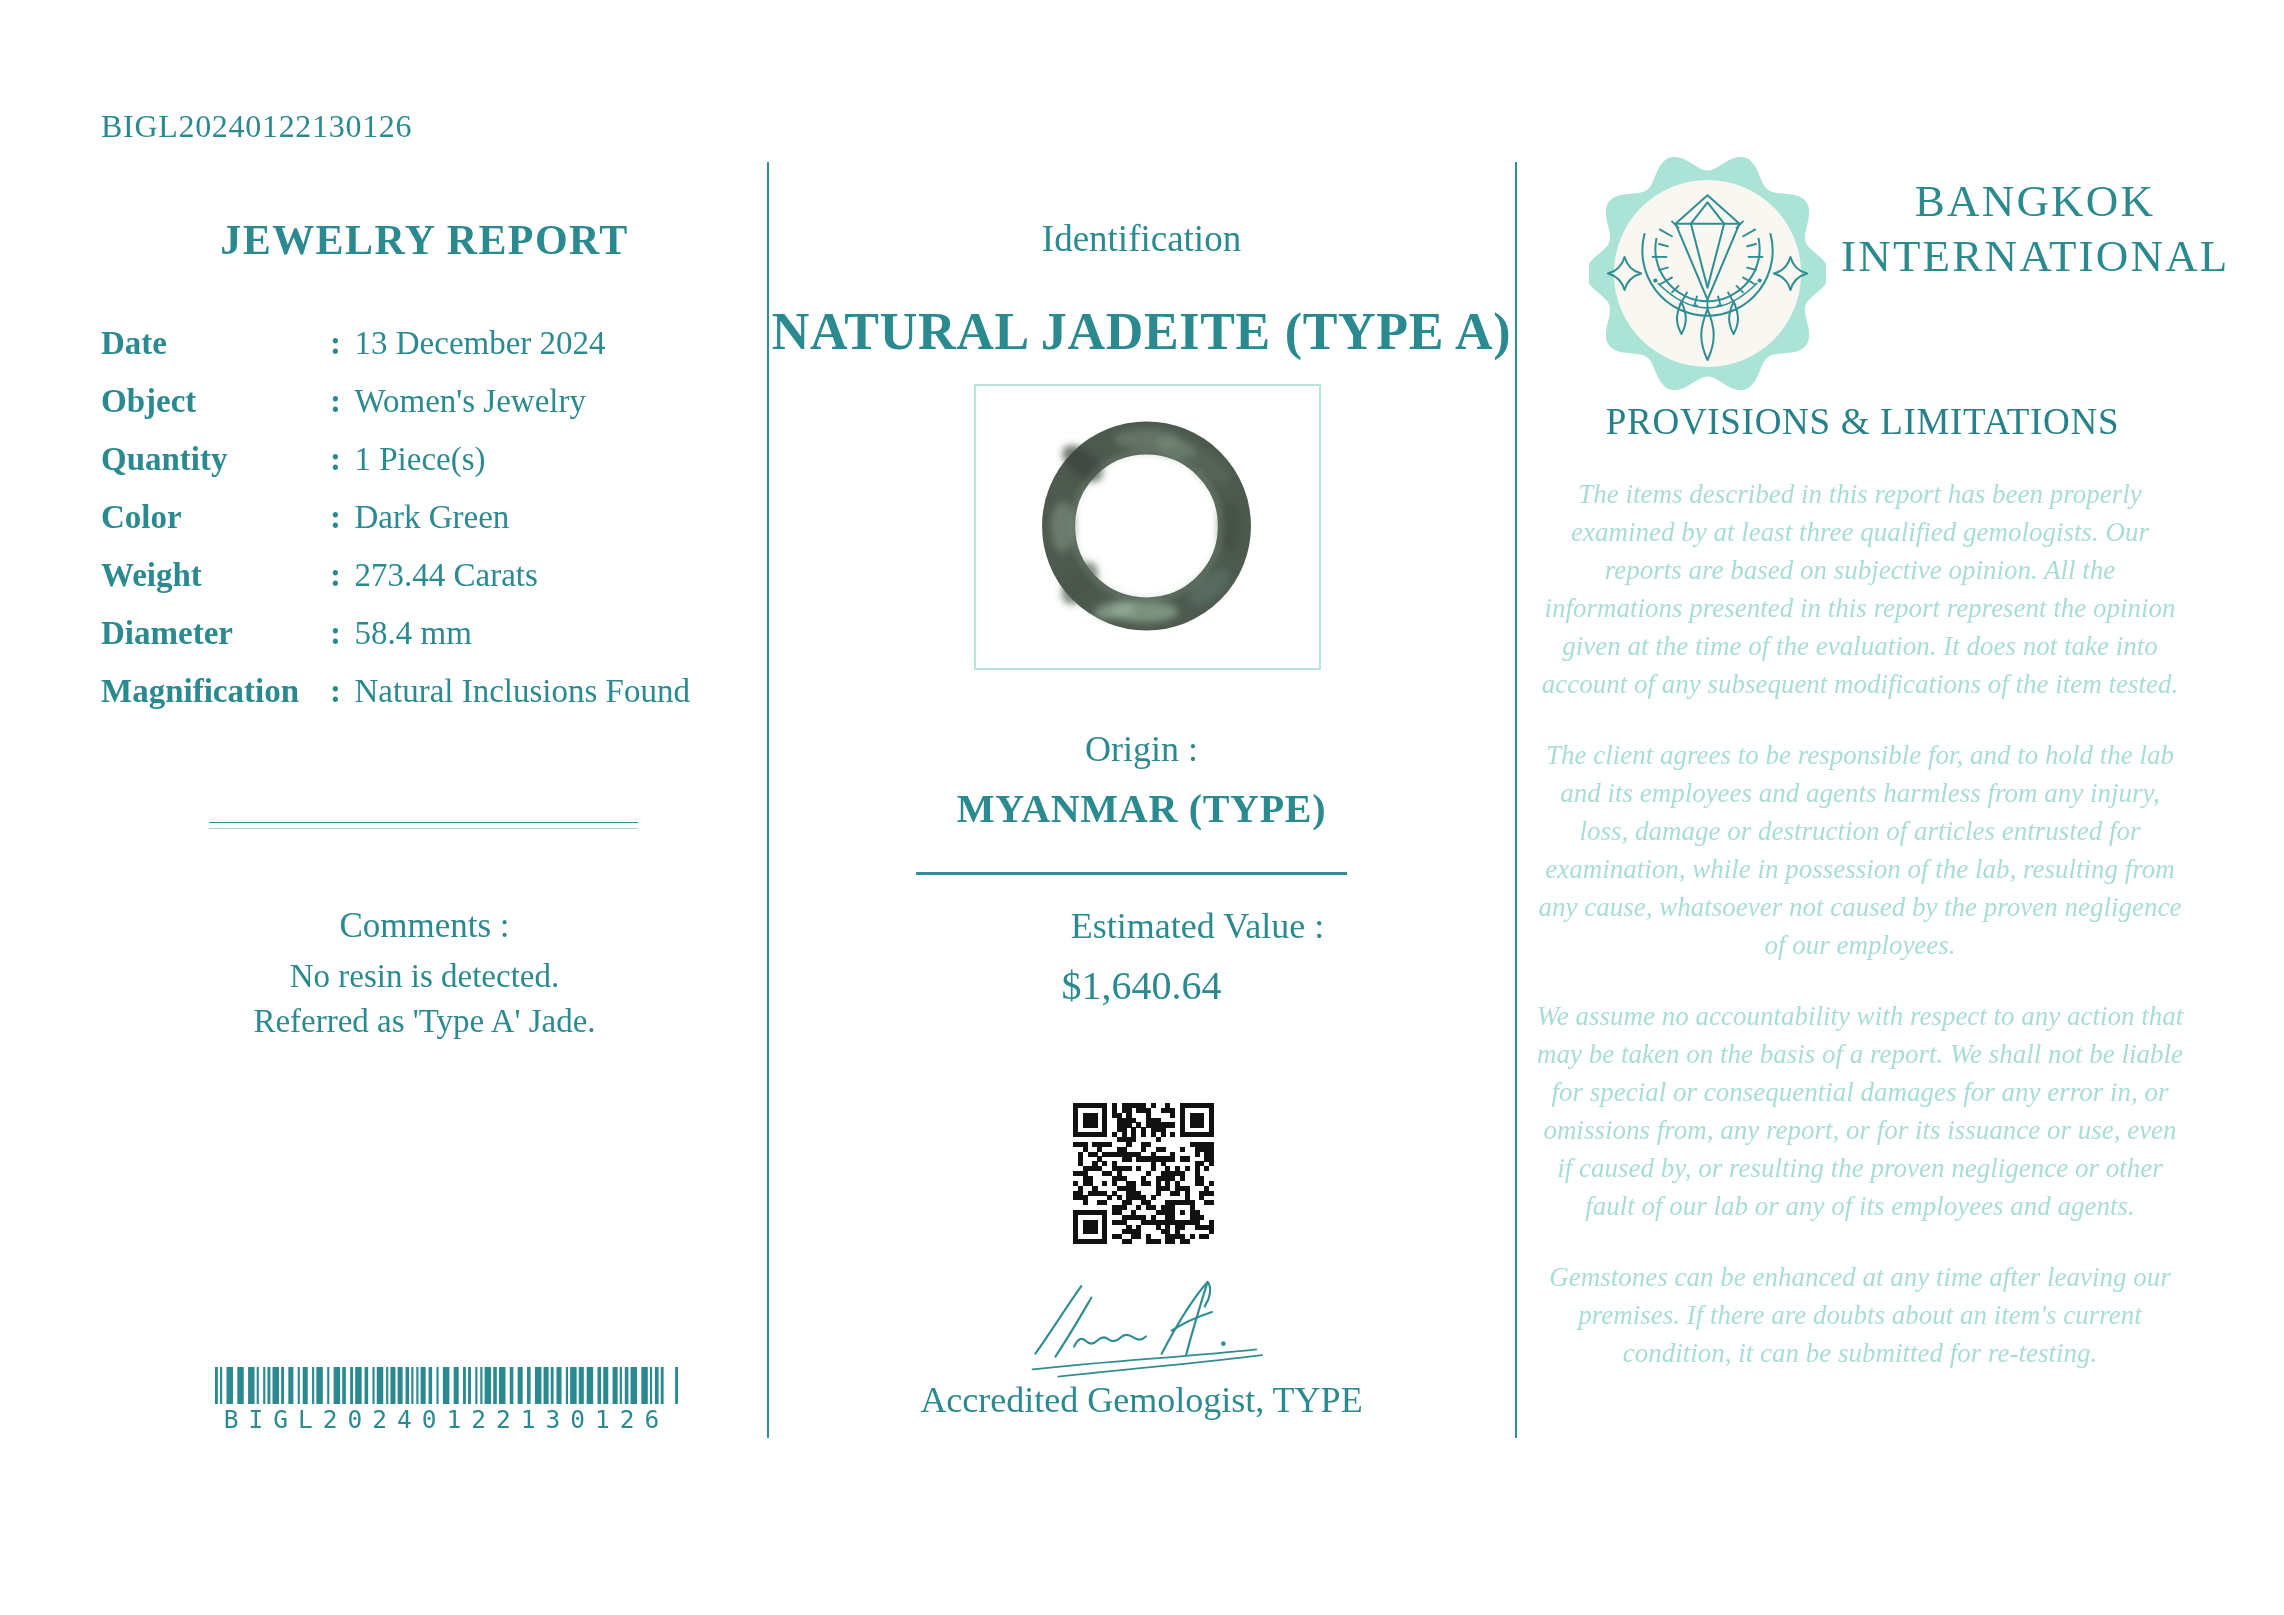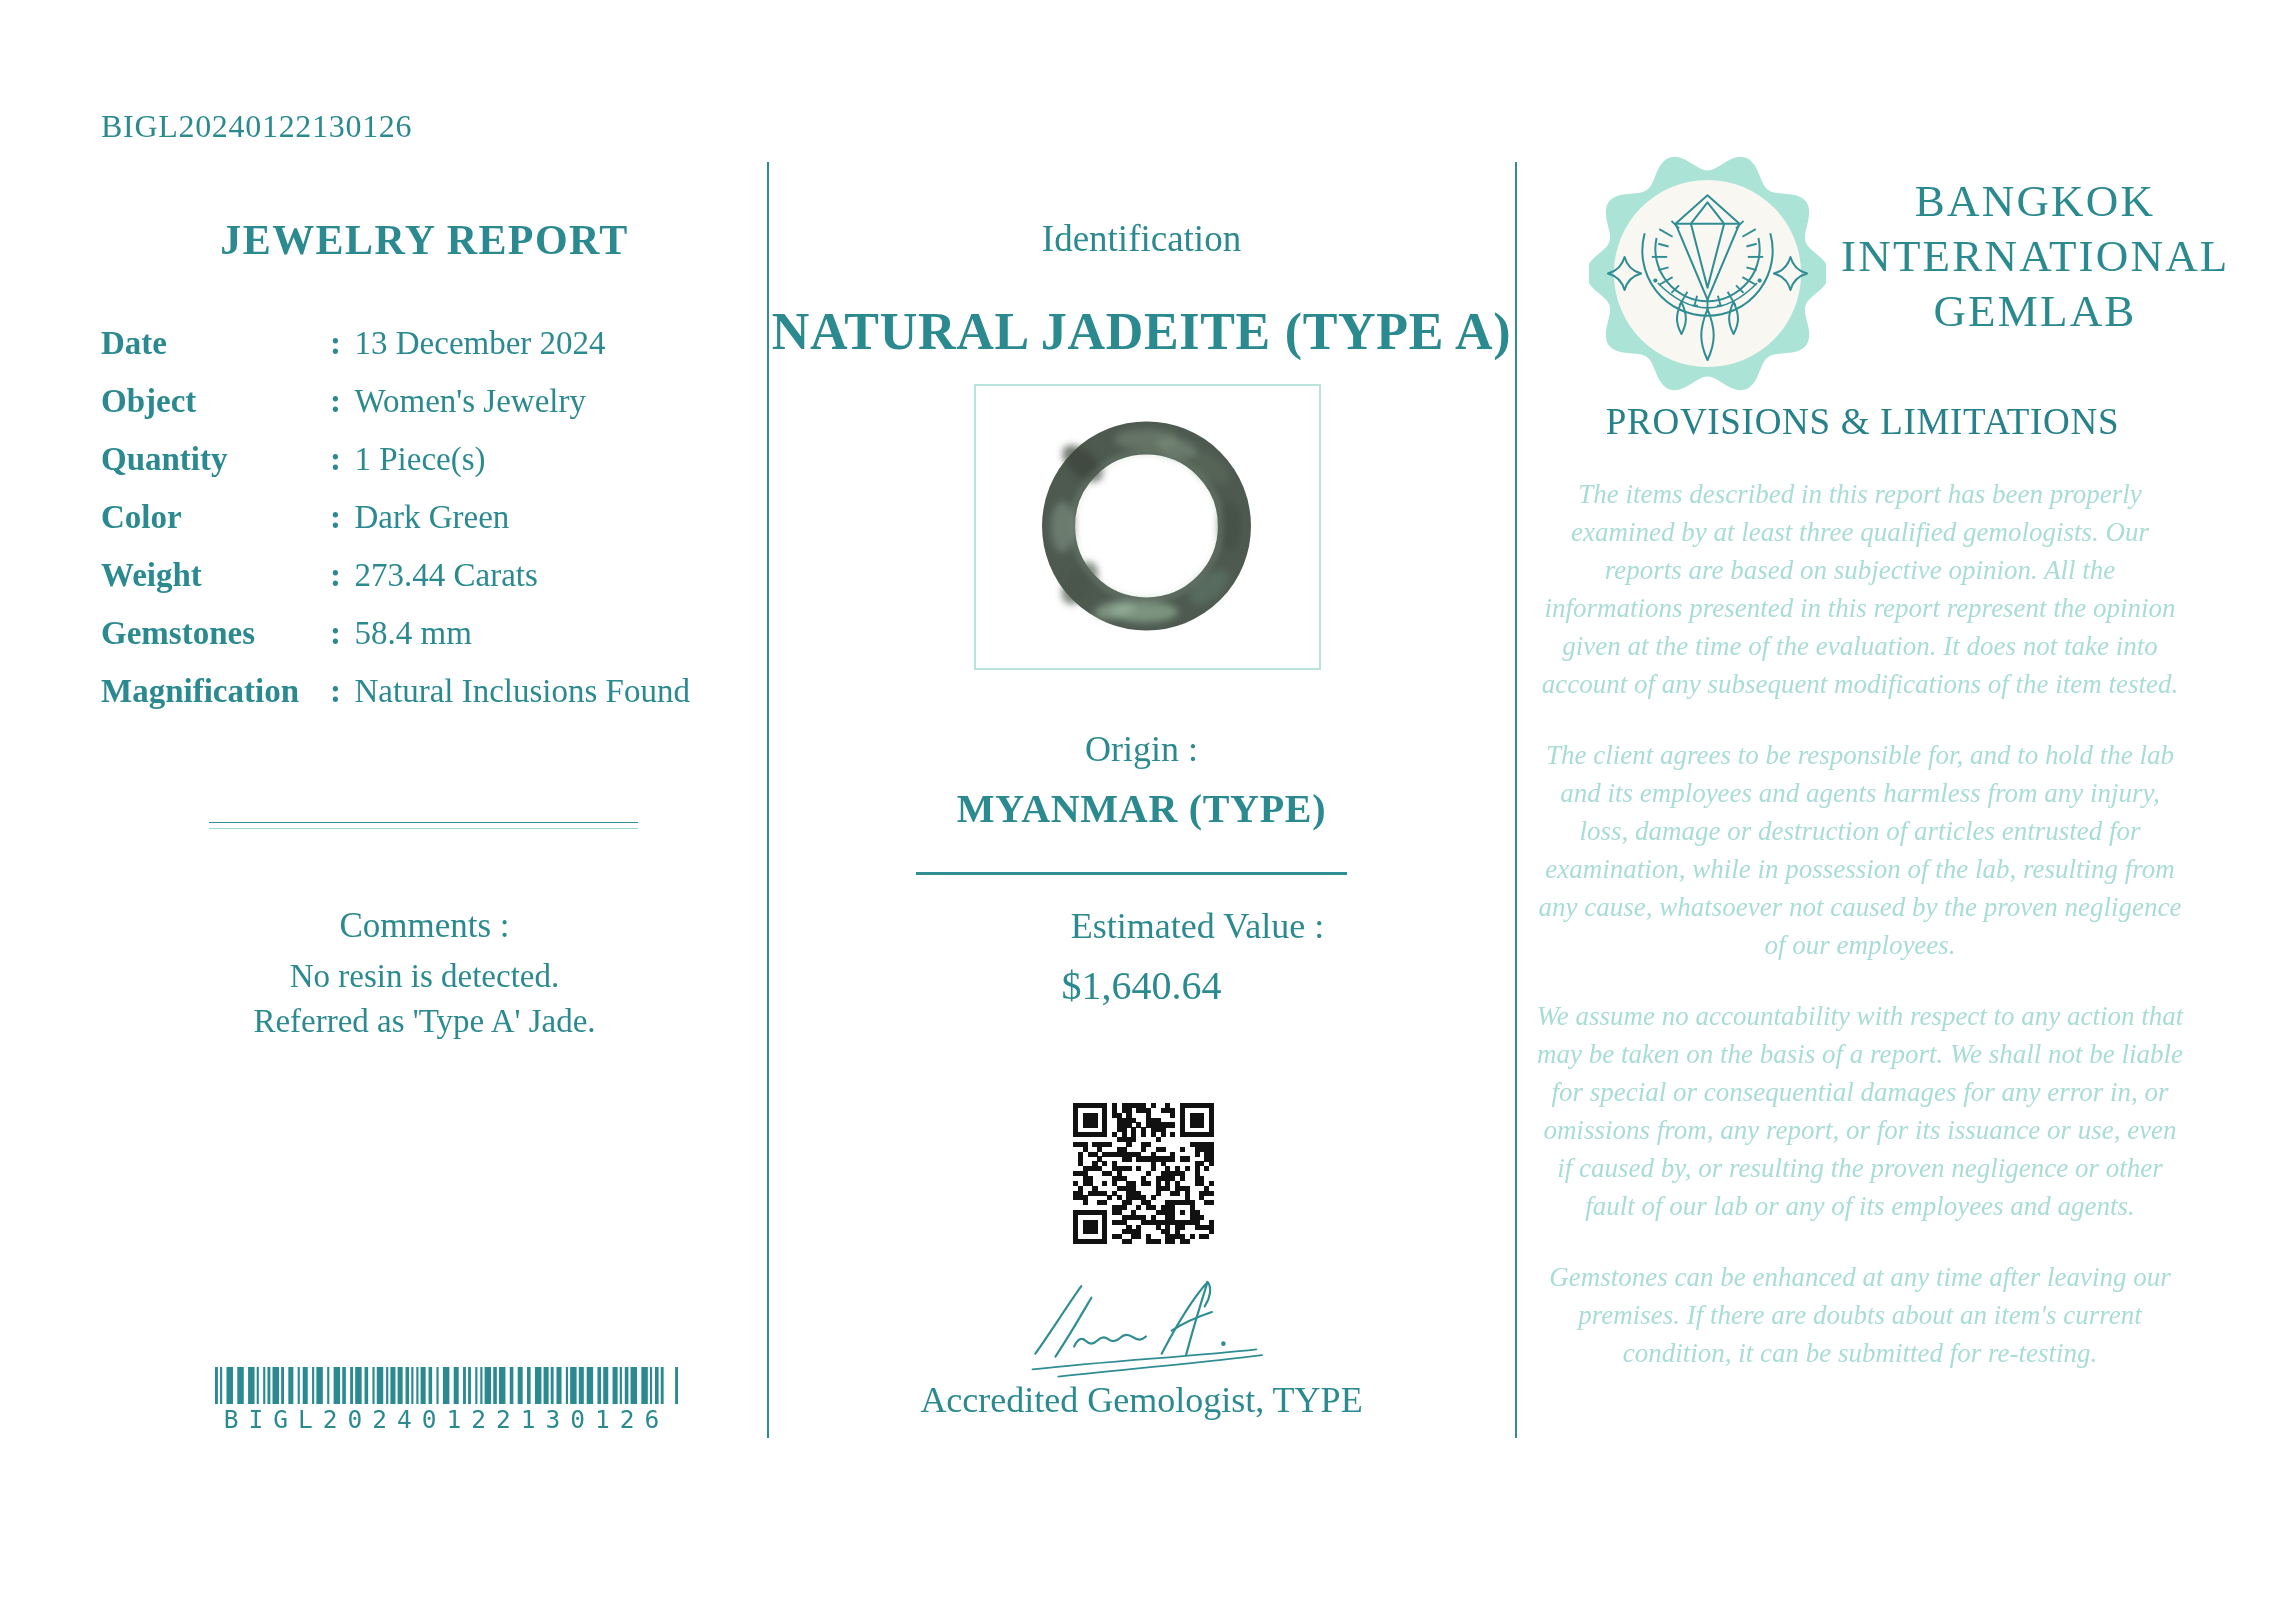--- a/index.html
+++ b/index.html
@@ -88,21 +88,21 @@
         <span class="field-label">Color</span>
         <span class="field-sep">:</span>
         <span class="field-value">Dark Green</span>
       </div>
       <div class="field-row">
         <span class="field-label">Weight</span>
         <span class="field-sep">:</span>
         <span class="field-value">273.44 Carats</span>
       </div>
       <div class="field-row">
-        <span class="field-label">Gemstones</span>
+        <span class="field-label">Diameter</span>
         <span class="field-sep">:</span>
         <span class="field-value">58.4 mm</span>
       </div>
       <div class="field-row">
         <span class="field-label">Magnification</span>
         <span class="field-sep">:</span>
         <span class="field-value">Natural Inclusions Found</span>
       </div>
     </div>
 
@@ -707,21 +707,20 @@
         <path d="M100,130 C107,147 107,158 100,173 C93,158 93,147 100,130 Z"></path>
         <path d="M78,124 C83,135 83,142 78,151 C73,142 73,135 78,124 Z"></path>
         <path d="M122,124 C127,135 127,142 122,151 C117,142 117,135 122,124 Z"></path>
         <path d="M87,127 L92,127 M108,127 L113,127" stroke-width="1.3"></path>
       </g>
     </svg>
 
     <div class="abs ctr" id="lab-name">
       <div>BANGKOK</div>
       <div>INTERNATIONAL</div>
-      <div>GEMLAB</div>
     </div>
 
     <div class="abs ctr" id="provisions-heading">PROVISIONS &amp; LIMITATIONS</div>
 
     <div class="abs" id="provisions">
       <p>The items described in this report has been properly examined by at least three qualified gemologists. Our reports are based on subjective opinion. All the informations presented in this report represent the opinion given at the time of the evaluation. It does not take into account of any subsequent modifications of the item tested.</p>
       <p>The client agrees to be responsible for, and to hold the lab and its employees and agents harmless from any injury, loss, damage or destruction of articles entrusted for examination, while in possession of the lab, resulting from any cause, whatsoever not caused by the proven negligence of our employees.</p>
       <p>We assume no accountability with respect to any action that may be taken on the basis of a report. We shall not be liable for special or consequential damages for any error in, or omissions from, any report, or for its issuance or use, even if caused by, or resulting the proven negligence or other fault of our lab or any of its employees and agents.</p>
       <p>Gemstones can be enhanced at any time after leaving our premises. If there are doubts about an item's current condition, it can be submitted for re-testing.</p>
     </div>

